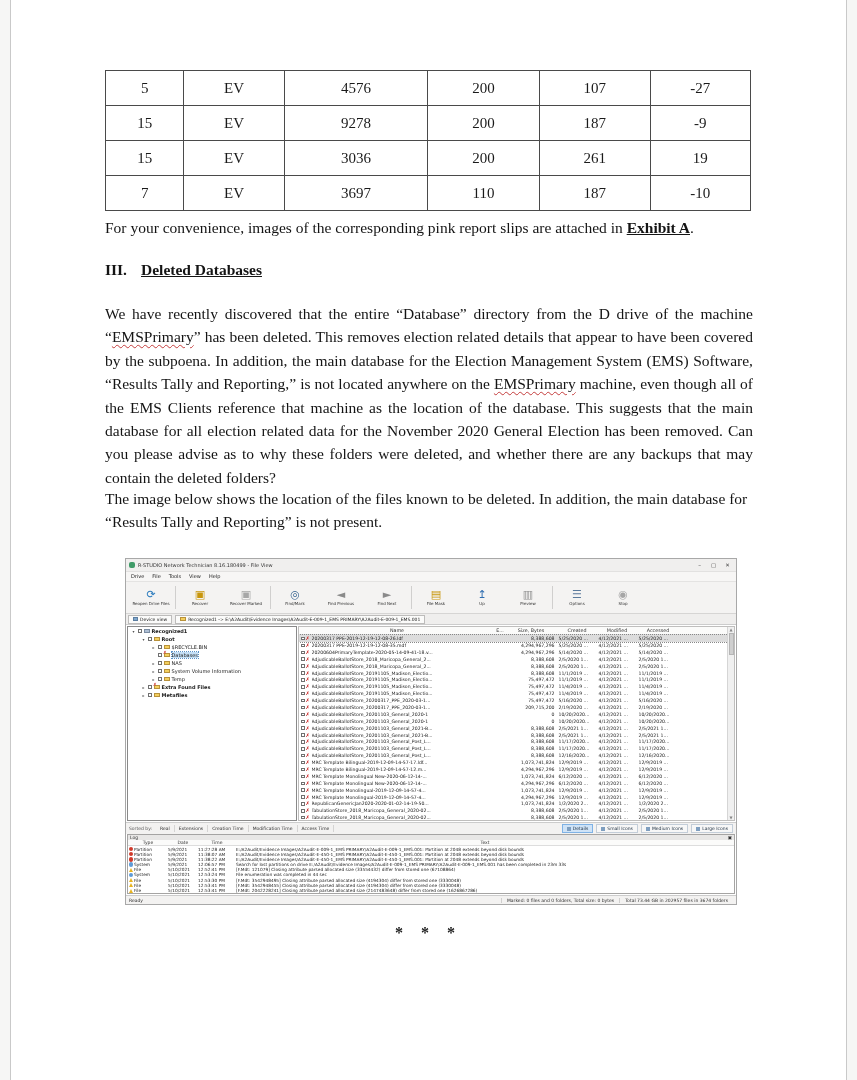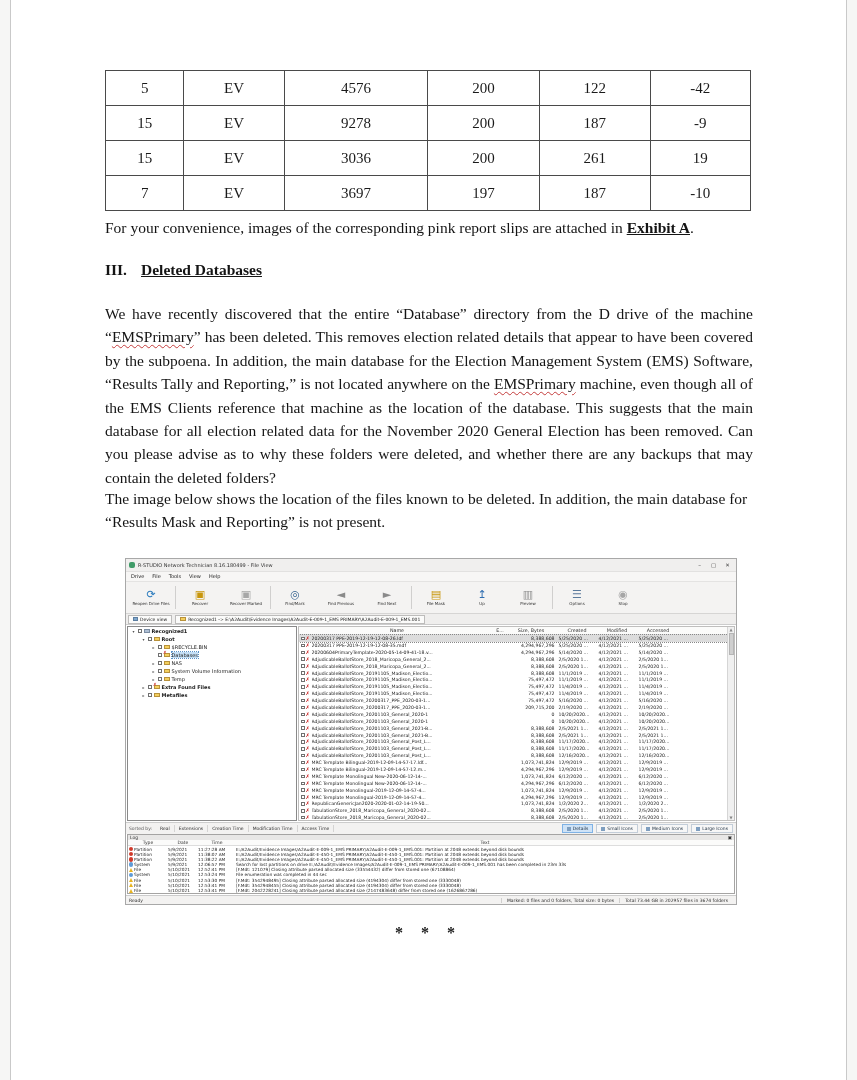--- a/index.html
+++ b/index.html
@@ -114,22 +114,22 @@
 
 <div class="page">
 
   <table class="doc-table">
     <tbody>
         <tr>
           <td>5</td>
           <td>EV</td>
           <td>4576</td>
           <td>200</td>
-          <td>122</td>
-          <td>-42</td>
+          <td>107</td>
+          <td>-27</td>
         </tr>
         <tr>
           <td>15</td>
           <td>EV</td>
           <td>9278</td>
           <td>200</td>
           <td>187</td>
           <td>-9</td>
         </tr>
         <tr>
@@ -137,34 +137,34 @@
           <td>EV</td>
           <td>3036</td>
           <td>200</td>
           <td>261</td>
           <td>19</td>
         </tr>
         <tr>
           <td>7</td>
           <td>EV</td>
           <td>3697</td>
-          <td>197</td>
+          <td>110</td>
           <td>187</td>
           <td>-10</td>
         </tr>
       </tbody>
   </table>
 
   <p class="para p1"><span>For your convenience, images of the corresponding pink report slips are attached in </span><span class="bold-ul">Exhibit A</span><span>.</span></p>
 
   <p class="para hd"><span class="hnum">III.</span><span class="htitle">Deleted Databases</span></p>
 
   <p class="para p2"><span>We have recently discovered that the entire “Database” directory from the D drive of the machine “</span><span class="sq">EMSPrimary</span><span>” has been deleted. This removes election related details that appear to have been covered by the subpoena. In addition, the main database for the Election Management System (EMS) Software, “Results Tally and Reporting,” is not located anywhere on the </span><span class="sq">EMSPrimary</span><span> machine, even though all of the EMS Clients reference that machine as the location of the database. This suggests that the main database for all election related data for the November 2020 General Election has been removed.  Can you please advise as to why these folders were deleted, and whether there are any backups that may contain the deleted folders?</span></p>
 
-  <p class="para p3">The image below shows the location of the files known to be deleted. In addition, the main database for “Results Mask and Reporting” is not present.</p>
+  <p class="para p3">The image below shows the location of the files known to be deleted. In addition, the main database for “Results Tally and Reporting” is not present.</p>
 
   <div class="shot">
     <div class="titlebar">
       <span class="app-ico"></span>
       <span class="t-title">R-STUDIO Network Technician 8.16.180499 - File View</span>
       <span class="wctl">–</span>
       <span class="wctl">▢</span>
       <span class="wctl">✕</span>
     </div>
     <div class="menubar">

